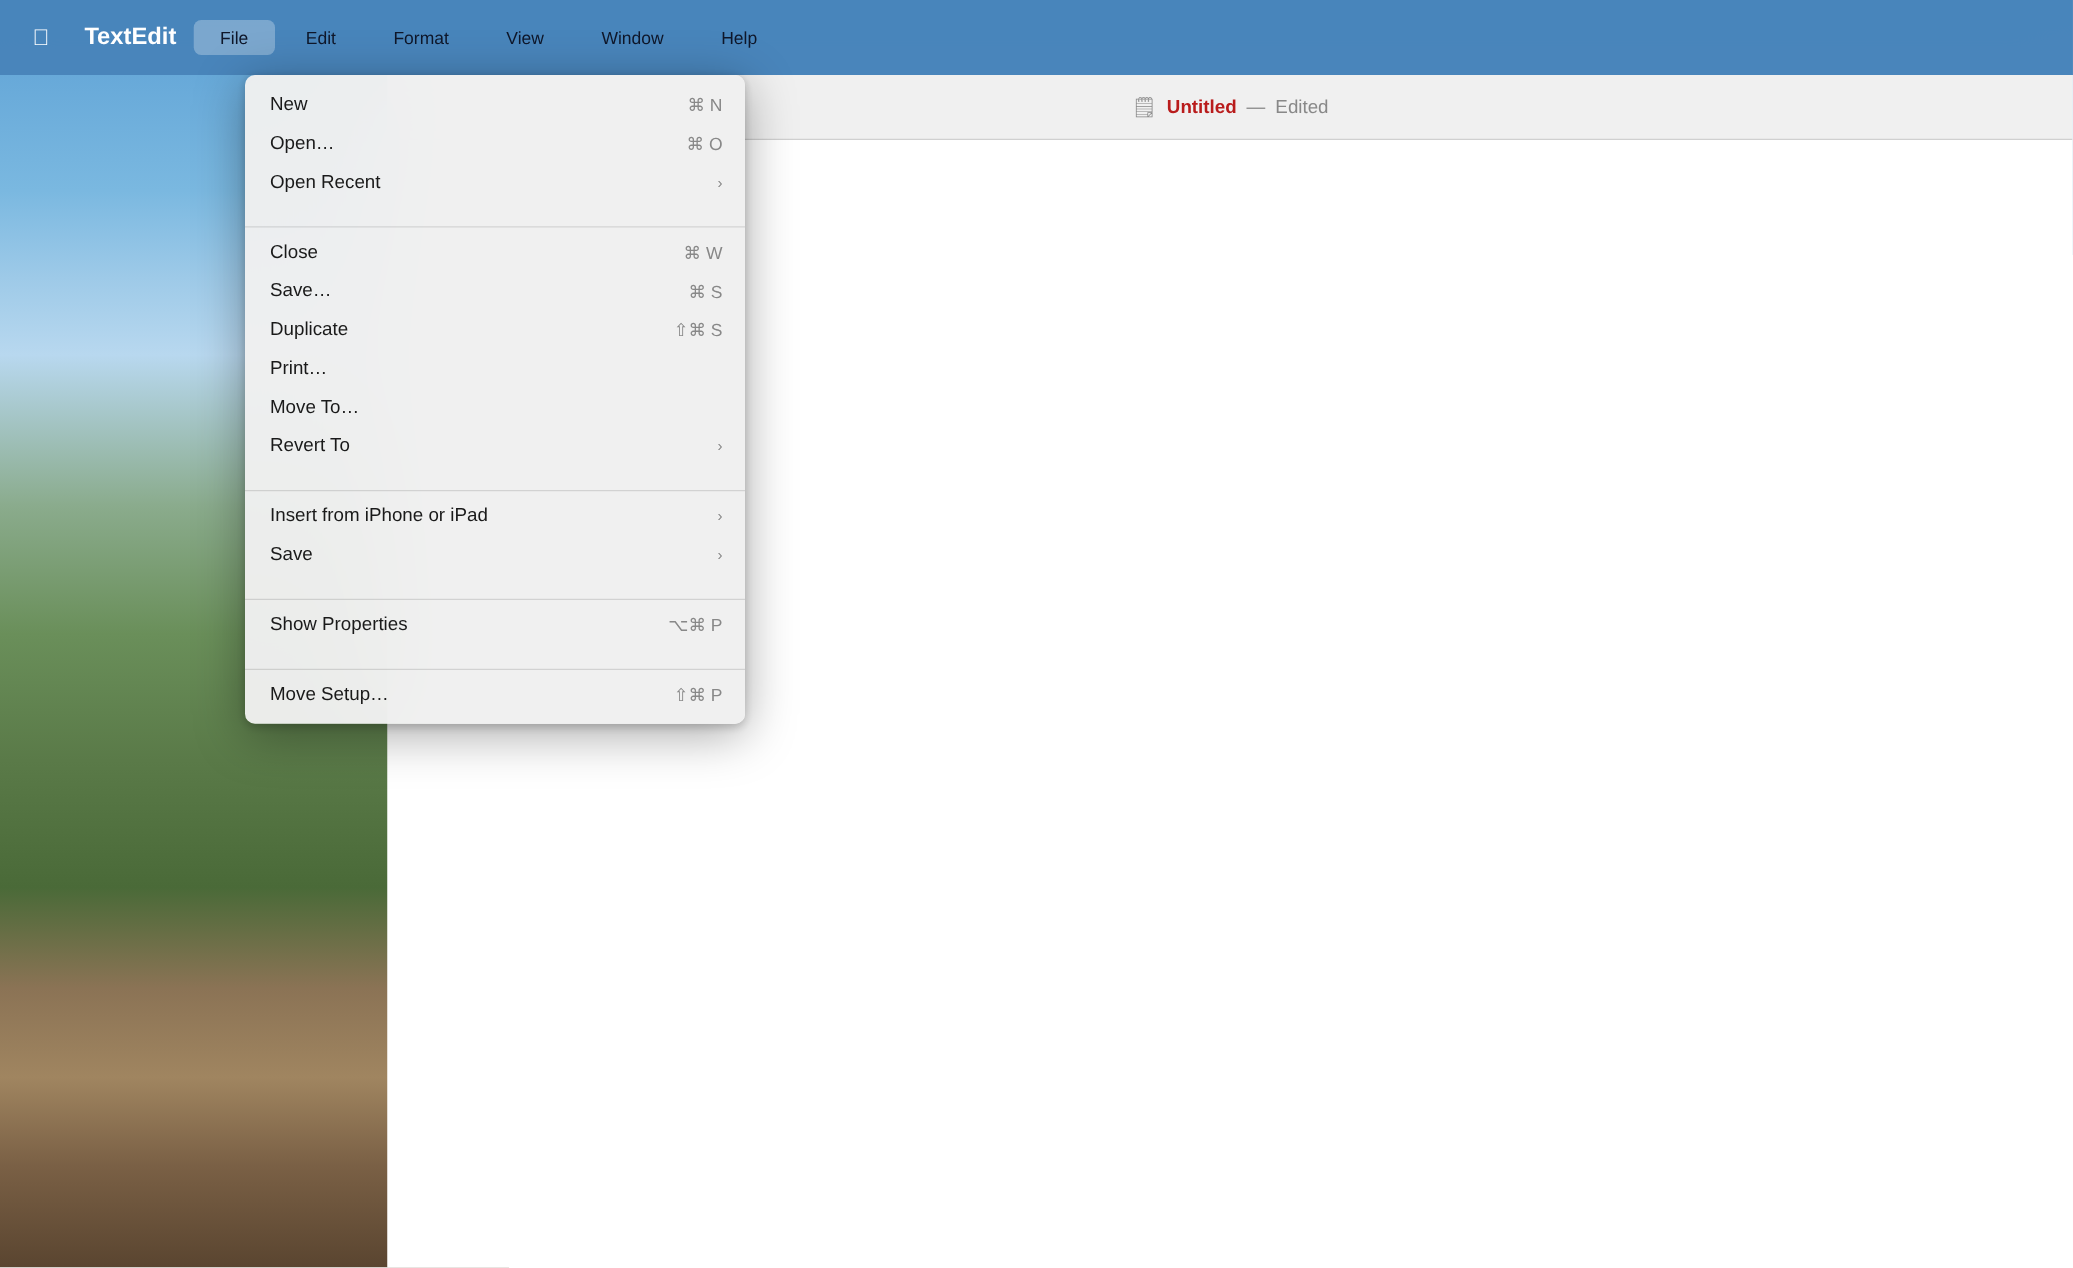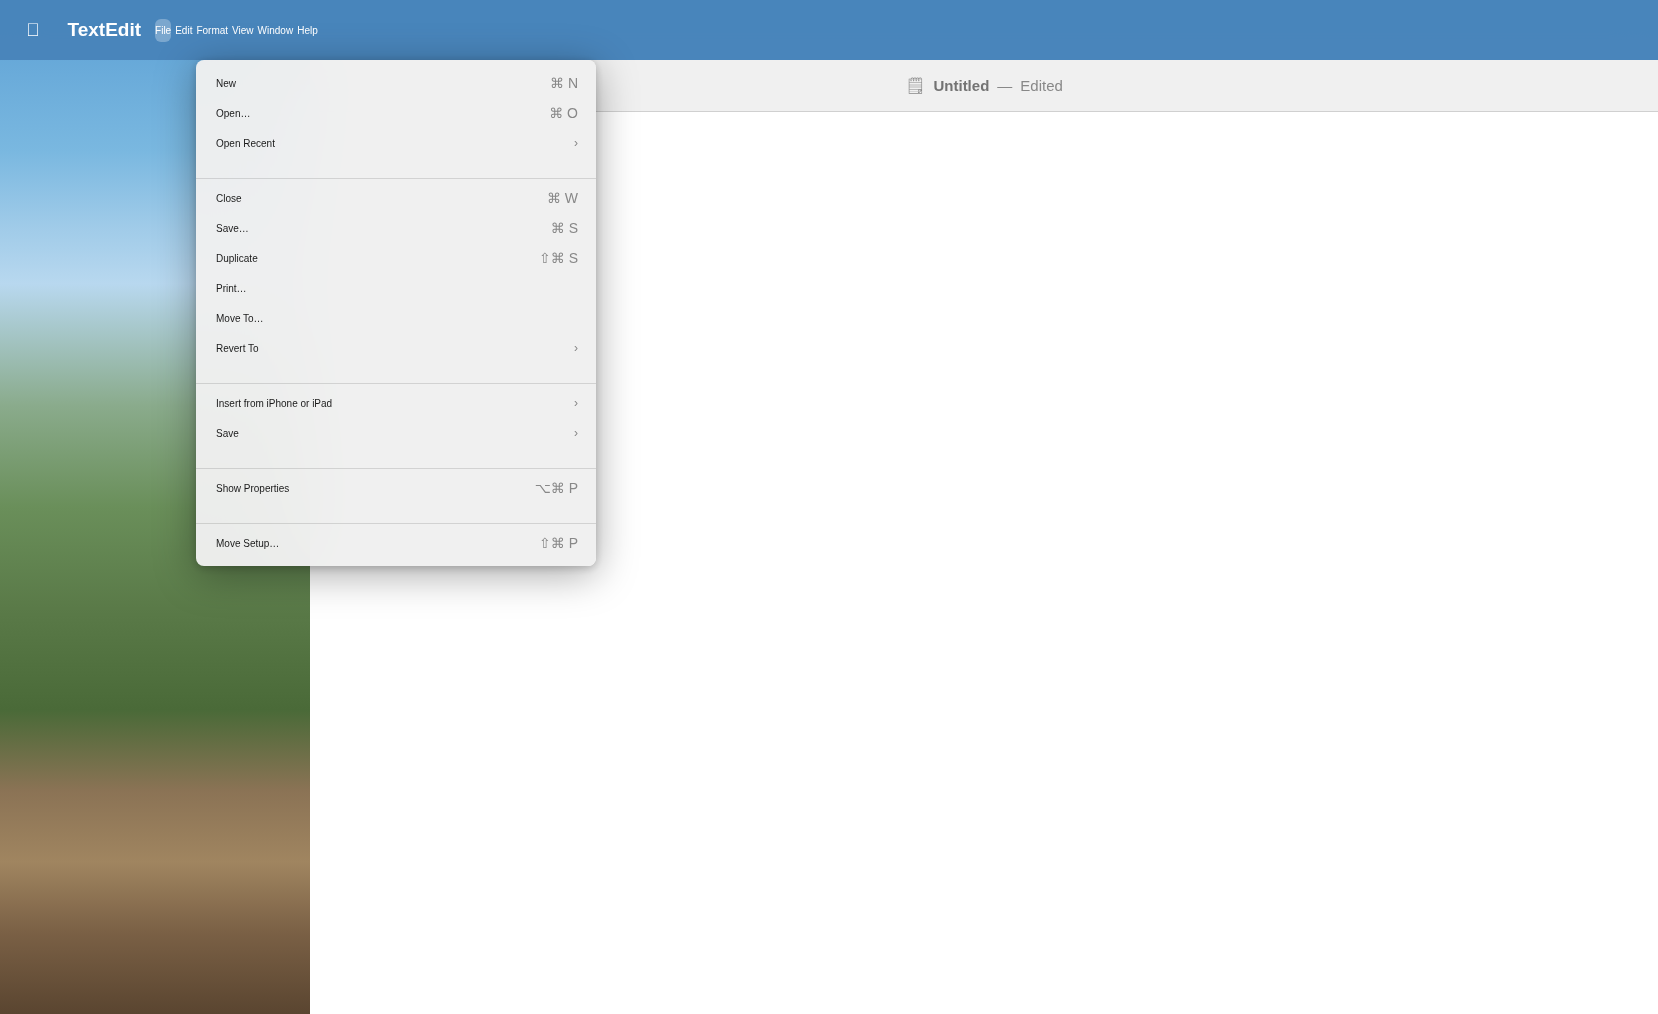--- a/index.html
+++ b/index.html
@@ -57,23 +57,23 @@
     }
 
     .app-name {
       color: white;
       font-weight: 700;
       font-size: 19px;
       padding: 4px 10px;
     }
 
     .menu-item-bar {
-      color: #ffffff;
-      font-size: 10px;
-      padding: 6px 0;
+      color: #0f172a;
+      font-size: 14px;
+      padding: 6px 21px;
       border-radius: 6px;
       cursor: pointer;
       white-space: nowrap;
     }
 
     .menu-item-bar.active {
       background: rgba(255,255,255,0.28);
       font-weight: 500;
     }
 
@@ -99,21 +99,21 @@
       gap: 8px;
     }
 
     .window-title-icon {
       color: #888;
       font-size: 16px;
     }
 
     .window-title-text {
       font-size: 15px;
-      color: #737373;
+      color: #b91c1c;
       font-weight: 600;
     }
 
     .window-title-edited {
       font-size: 15px;
       color: #888;
       font-weight: 400;
     }
 
     .window-content {
@@ -151,21 +151,21 @@
       align-items: center;
       justify-content: space-between;
       padding: 7px 18px 7px 20px;
       font-size: 15px;
       color: #1a1a1a;
       cursor: pointer;
       min-height: 30px;
     }
 
     .item-label {
-      font-size: 10px;
+      font-size: 15px;
     }
 
     .item-right {
       display: flex;
       align-items: center;
       gap: 4px;
       color: #888;
       font-size: 14px;
     }
 

